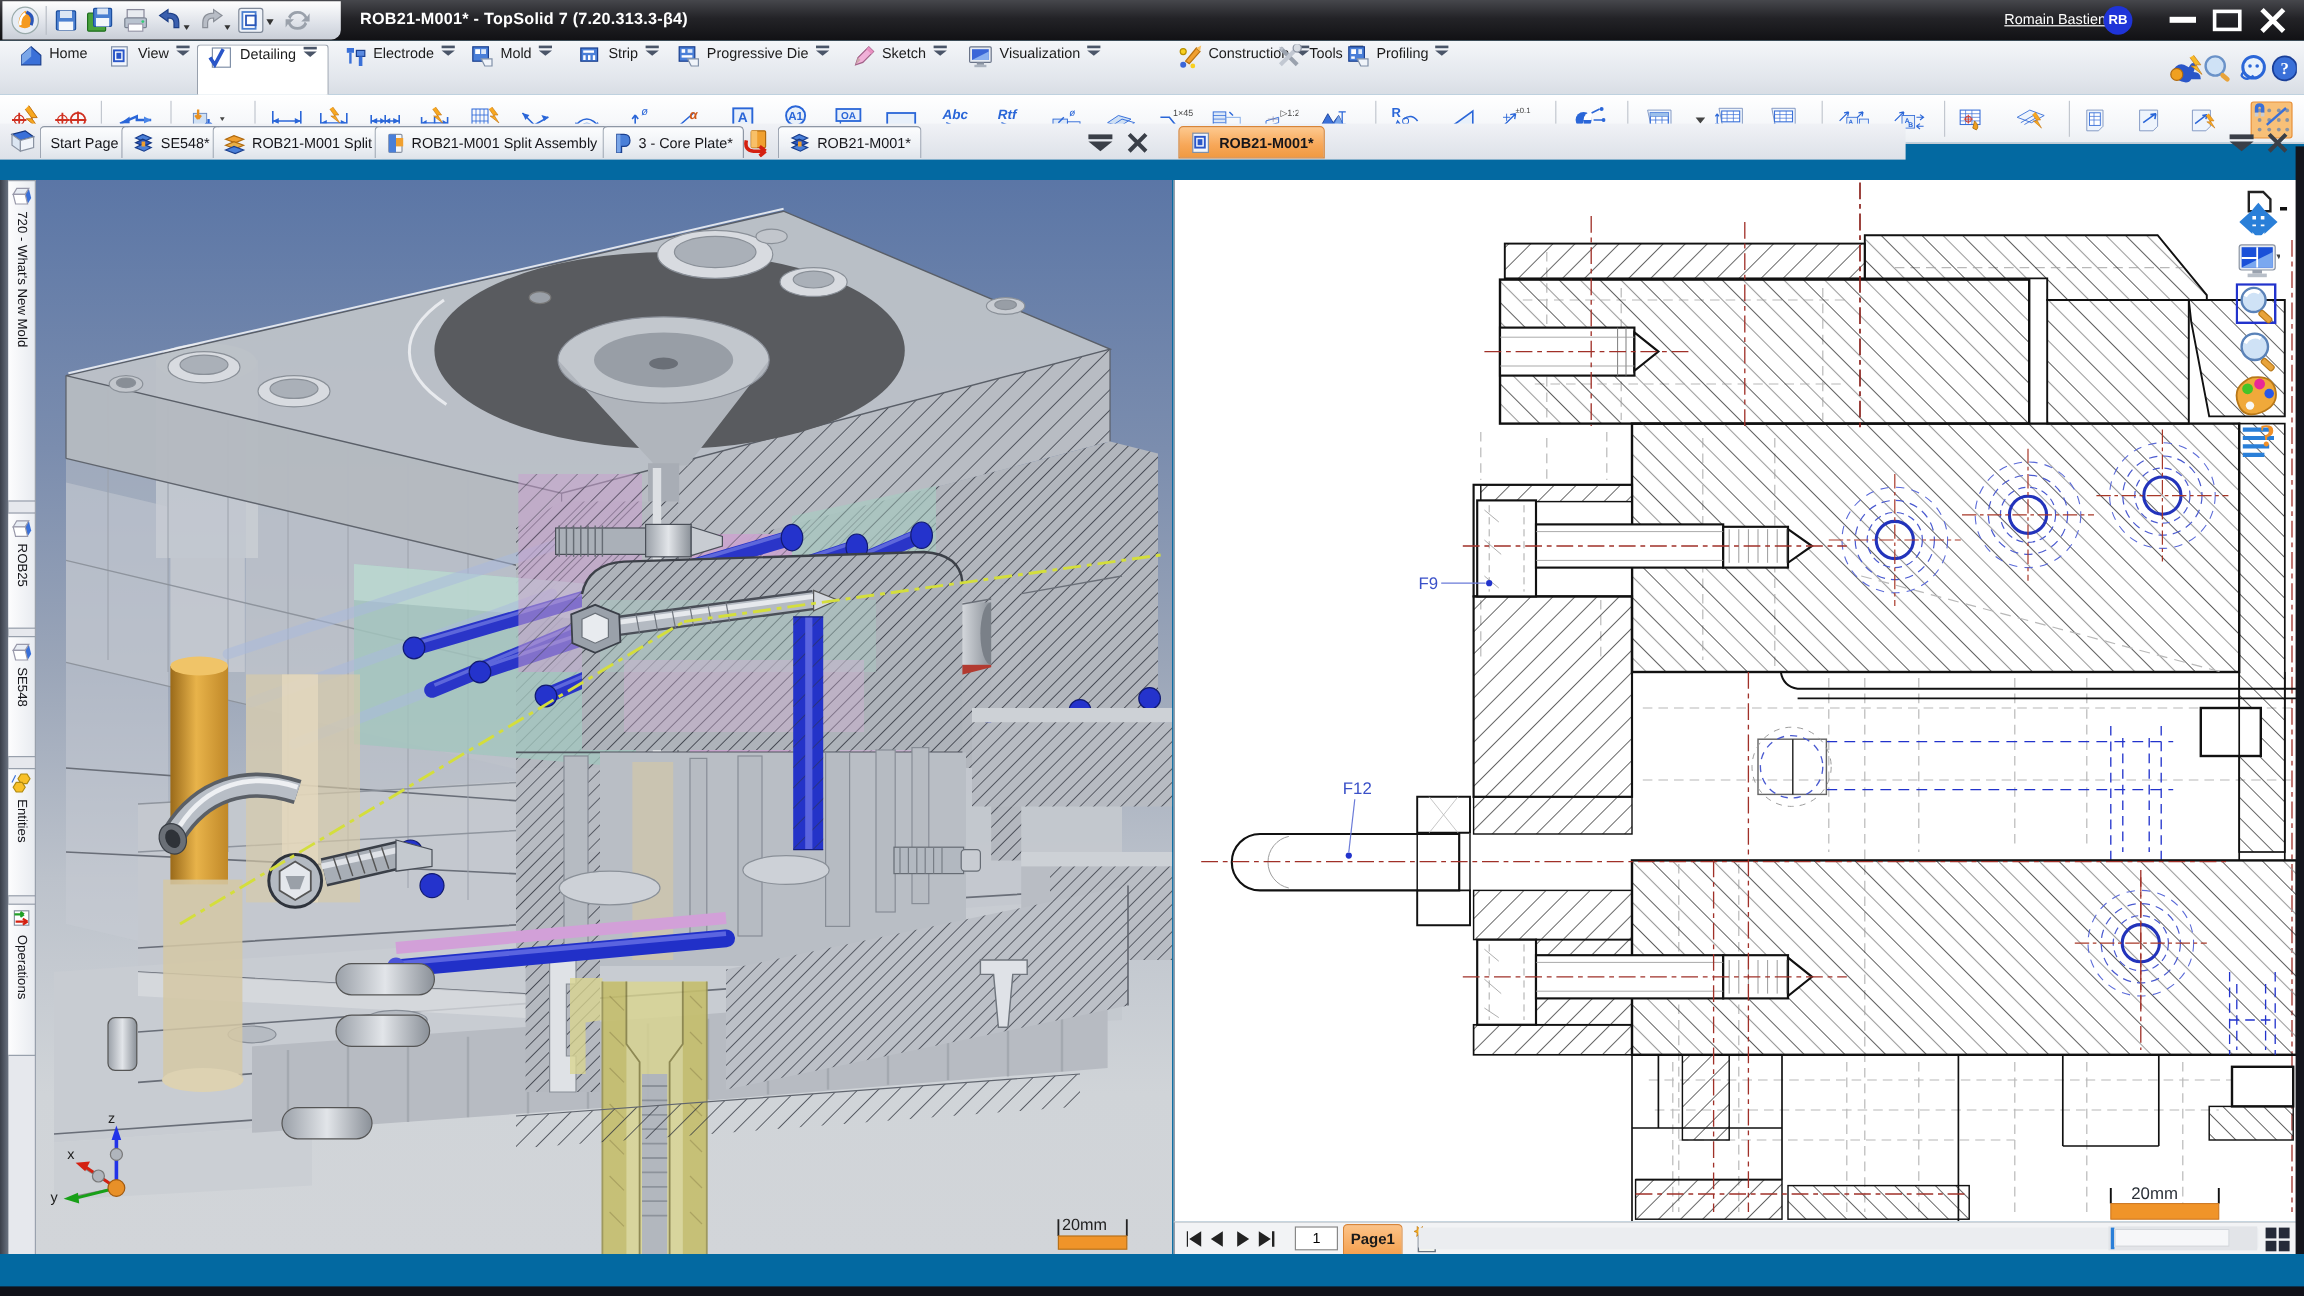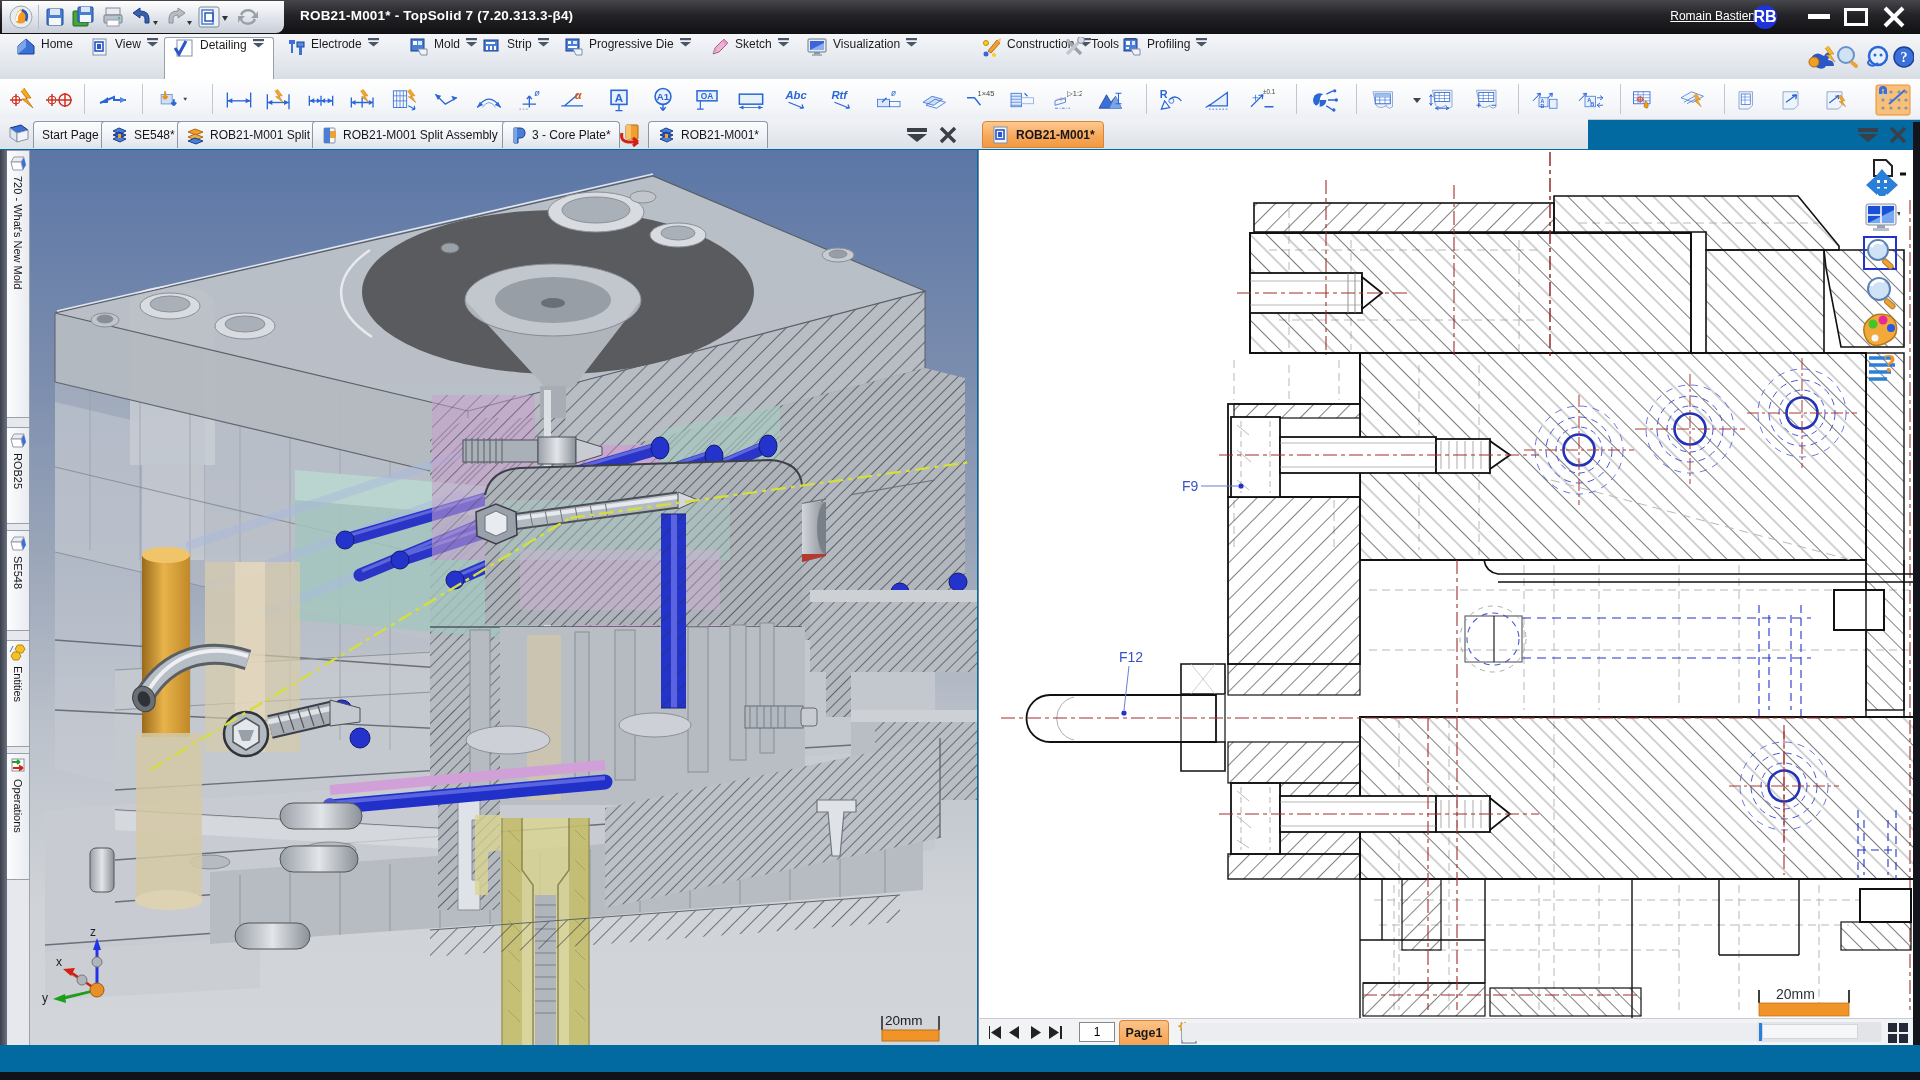--- a/index.html
+++ b/index.html
@@ -3,32 +3,32 @@
 <style>
 *{margin:0;padding:0;box-sizing:border-box}
 html,body{width:1920px;height:1080px;overflow:hidden;font-family:"Liberation Sans",sans-serif}
 #win{position:absolute;left:0;top:0;width:1920px;height:1080px;background:#0369a1}
 .abs{position:absolute}
 
 #titlebar{left:0;top:0;width:1920px;height:34px;background:linear-gradient(#46474c,#232327 45%,#111114)}
 #qat{left:2px;top:1px;width:282px;height:32px;background:linear-gradient(#fefefe,#dde1e8 60%,#c9ced7);border-radius:0 0 8px 0;display:flex;align-items:center;gap:4px;padding-left:6px}
 #title{left:300px;top:8px;color:#fff;font-size:13.5px;font-weight:bold;letter-spacing:.2px}
 #user{right:165px;top:9px;color:#fff;font-size:12px;text-decoration:underline}
-#rb{left:1753px;top:5px;width:24px;height:24px;border-radius:50%;background:#1f34d8;color:#fff;font-size:16px;font-weight:bold;text-align:center;line-height:24px}
+#rb{left:1753px;top:5px;width:24px;height:24px;border-radius:50%;background:#1f34d8;color:#fff;font-size:11px;font-weight:bold;text-align:center;line-height:24px}
 
 #ribbon{left:0;top:34px;width:1920px;height:45px;background:linear-gradient(#f4f6f9,#e2e6ec 70%,#d8dde4)}
 .rtab{position:absolute;top:3px;height:42px;display:flex;align-items:flex-start;gap:5px;padding:0 8px;font-size:12px;color:#1b1b1b}
 .rtab.sel{background:#fff;border:1px solid #98a0ac;border-bottom:none;border-radius:3px 3px 0 0}
 .chev{width:13px;height:10px}
 
 #tools{left:0;top:79px;width:1920px;height:41px;background:linear-gradient(#ffffff,#f4f6f9 70%,#eceff3);border-bottom:1px solid #c6cbd3}
 .sep{position:absolute;top:5px;width:1px;height:30px;background:#c2c7cf}
 .ticon{position:absolute;top:6px;width:30px;height:30px}
 
-#doctabs{left:0;top:119px;width:1588px;height:30px;background:linear-gradient(#f0f2f6,#dde1e8)}
+#doctabs{left:0;top:103px;width:1588px;height:30px;background:linear-gradient(#f0f2f6,#dde1e8)}
 .dtab{position:absolute;top:2px;height:27px;background:linear-gradient(#fcfdfe,#eef1f5 60%,#dfe4ea);border:1px solid #8e97a5;border-bottom:none;border-radius:4px 4px 0 0;display:flex;align-items:center;gap:5px;padding:0 8px;font-size:12px;color:#15151a}
 .dtab.orange{background:linear-gradient(#fdc98f,#f7a758 60%,#f09a42);border:1px solid #d88538;font-weight:bold}
 
 #sidebar{left:0;top:150px;width:30px;height:895px;background:#e6e8ed;border-right:1px solid #9aa2ae}
 #sidebar .edge{position:absolute;left:0;top:0;width:7px;height:895px;background:linear-gradient(90deg,#3a3f4a,#6a7280)}
 .stab{position:absolute;left:7px;width:23px;background:linear-gradient(90deg,#fdfdfe,#e8ebf0);border:1px solid #98a0ac;border-left:none;border-radius:0 0 0 0;writing-mode:vertical-lr;font-size:11px;color:#15151a;display:flex;align-items:center;padding-top:3px}
 
 #view3d{left:30px;top:150px;width:947px;height:895px;overflow:hidden}
 #view2d{left:978px;top:150px;width:942px;height:868px;background:#fff;overflow:hidden;border-left:1px solid #7c8594}
 #pagenav{left:978px;top:1018px;width:942px;height:27px;background:#f2f3f5;border-top:1px solid #c8ccd2;border-left:1px solid #7c8594}
@@ -127,21 +127,21 @@
         </svg></div>
 <div class="rtab" style="left:278px"><svg width="20" height="20" viewBox="0 0 20 20">
           <rect x="3" y="3" width="6" height="4" fill="#3a70d8"></rect>
           <rect x="5" y="7" width="2" height="9" fill="#3a70d8"></rect>
           <rect x="11" y="5" width="7" height="5" fill="#5a8ae0" stroke="#1a3f8e"></rect>
           <rect x="13" y="10" width="3" height="8" fill="#3a70d8"></rect>
         </svg>Electrode<svg class="chev" viewBox="0 0 13 10">
           <rect x="1" y="1" width="11" height="2.2" fill="#4a5568"></rect>
           <path d="M1 5 h11 l-5.5 4.5 z" fill="#4a5568"></path>
         </svg></div>
-<div class="rtab" style="left:401px"><svg width="20" height="20" viewBox="0 0 20 20">
+<div class="rtab" style="left:384px"><svg width="20" height="20" viewBox="0 0 20 20">
           <rect x="2" y="2" width="13" height="12" fill="#4a7fd8" stroke="#1a3f8e"></rect>
           <rect x="4" y="4" width="4" height="4" fill="#fff"></rect>
           <rect x="9" y="4" width="4" height="4" fill="#dce8f8"></rect>
           <path d="M9 12 L18 12 L18 18 L12 18 Z" fill="#f0f4fa" stroke="#8090a8"></path>
         </svg>Mold<svg class="chev" viewBox="0 0 13 10">
           <rect x="1" y="1" width="11" height="2.2" fill="#4a5568"></rect>
           <path d="M1 5 h11 l-5.5 4.5 z" fill="#4a5568"></path>
         </svg></div>
 <div class="rtab" style="left:474px"><svg width="20" height="20" viewBox="0 0 20 20">
           <rect x="2" y="3" width="14" height="11" fill="#4a7fd8" stroke="#1a3f8e"></rect>

